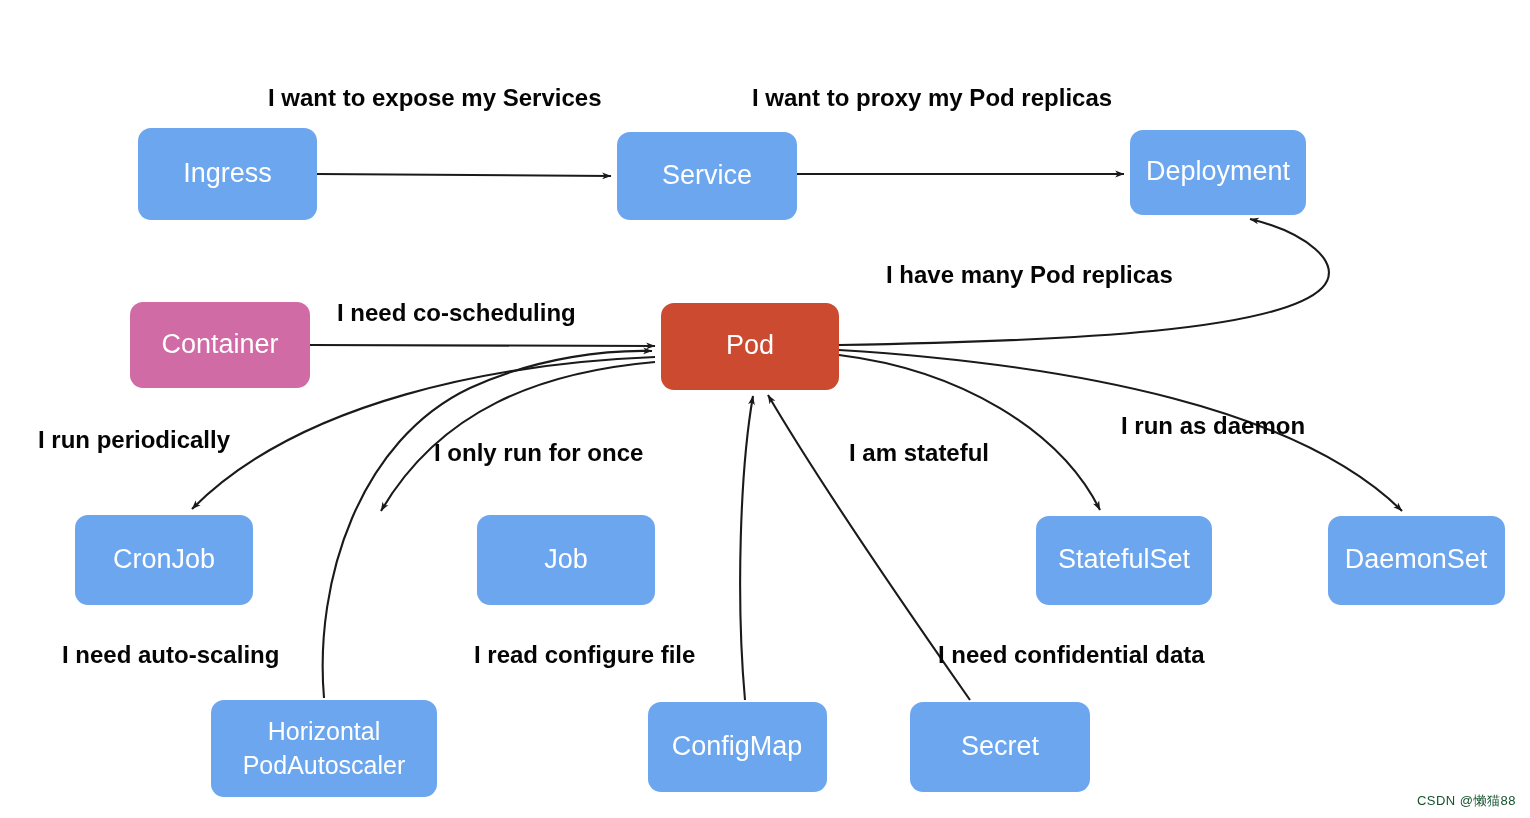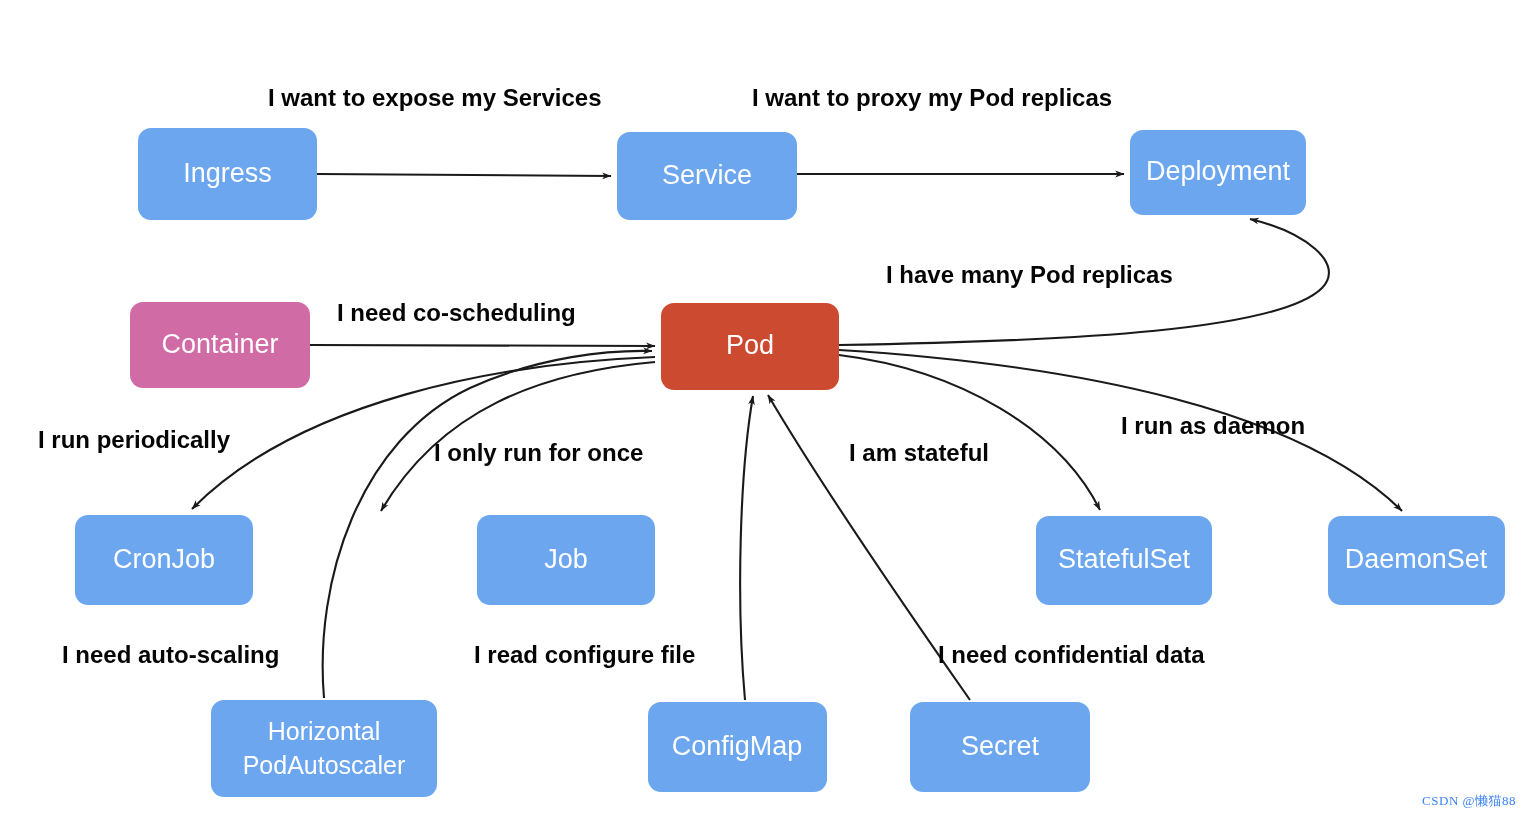--- a/index.html
+++ b/index.html
@@ -50,23 +50,23 @@
   }
   .edge-path {
     fill: none;
     stroke: #1a1a1a;
     stroke-width: 2.1;
   }
   .watermark {
     position: absolute;
     right: 14px;
     bottom: 8px;
-    font-family: Liberation Serif, serif;
+    font-family: Liberation Sans, sans-serif;
     font-size: 13px;
-    color: #3b82f6;
+    color: #14532d;
     letter-spacing: 0.5px;
     user-select: none;
   }
 </style>
 </head>
 <body>
 
 <div id="diagram-root">
 
   <svg class="canvas" viewBox="0 0 1530 818">

